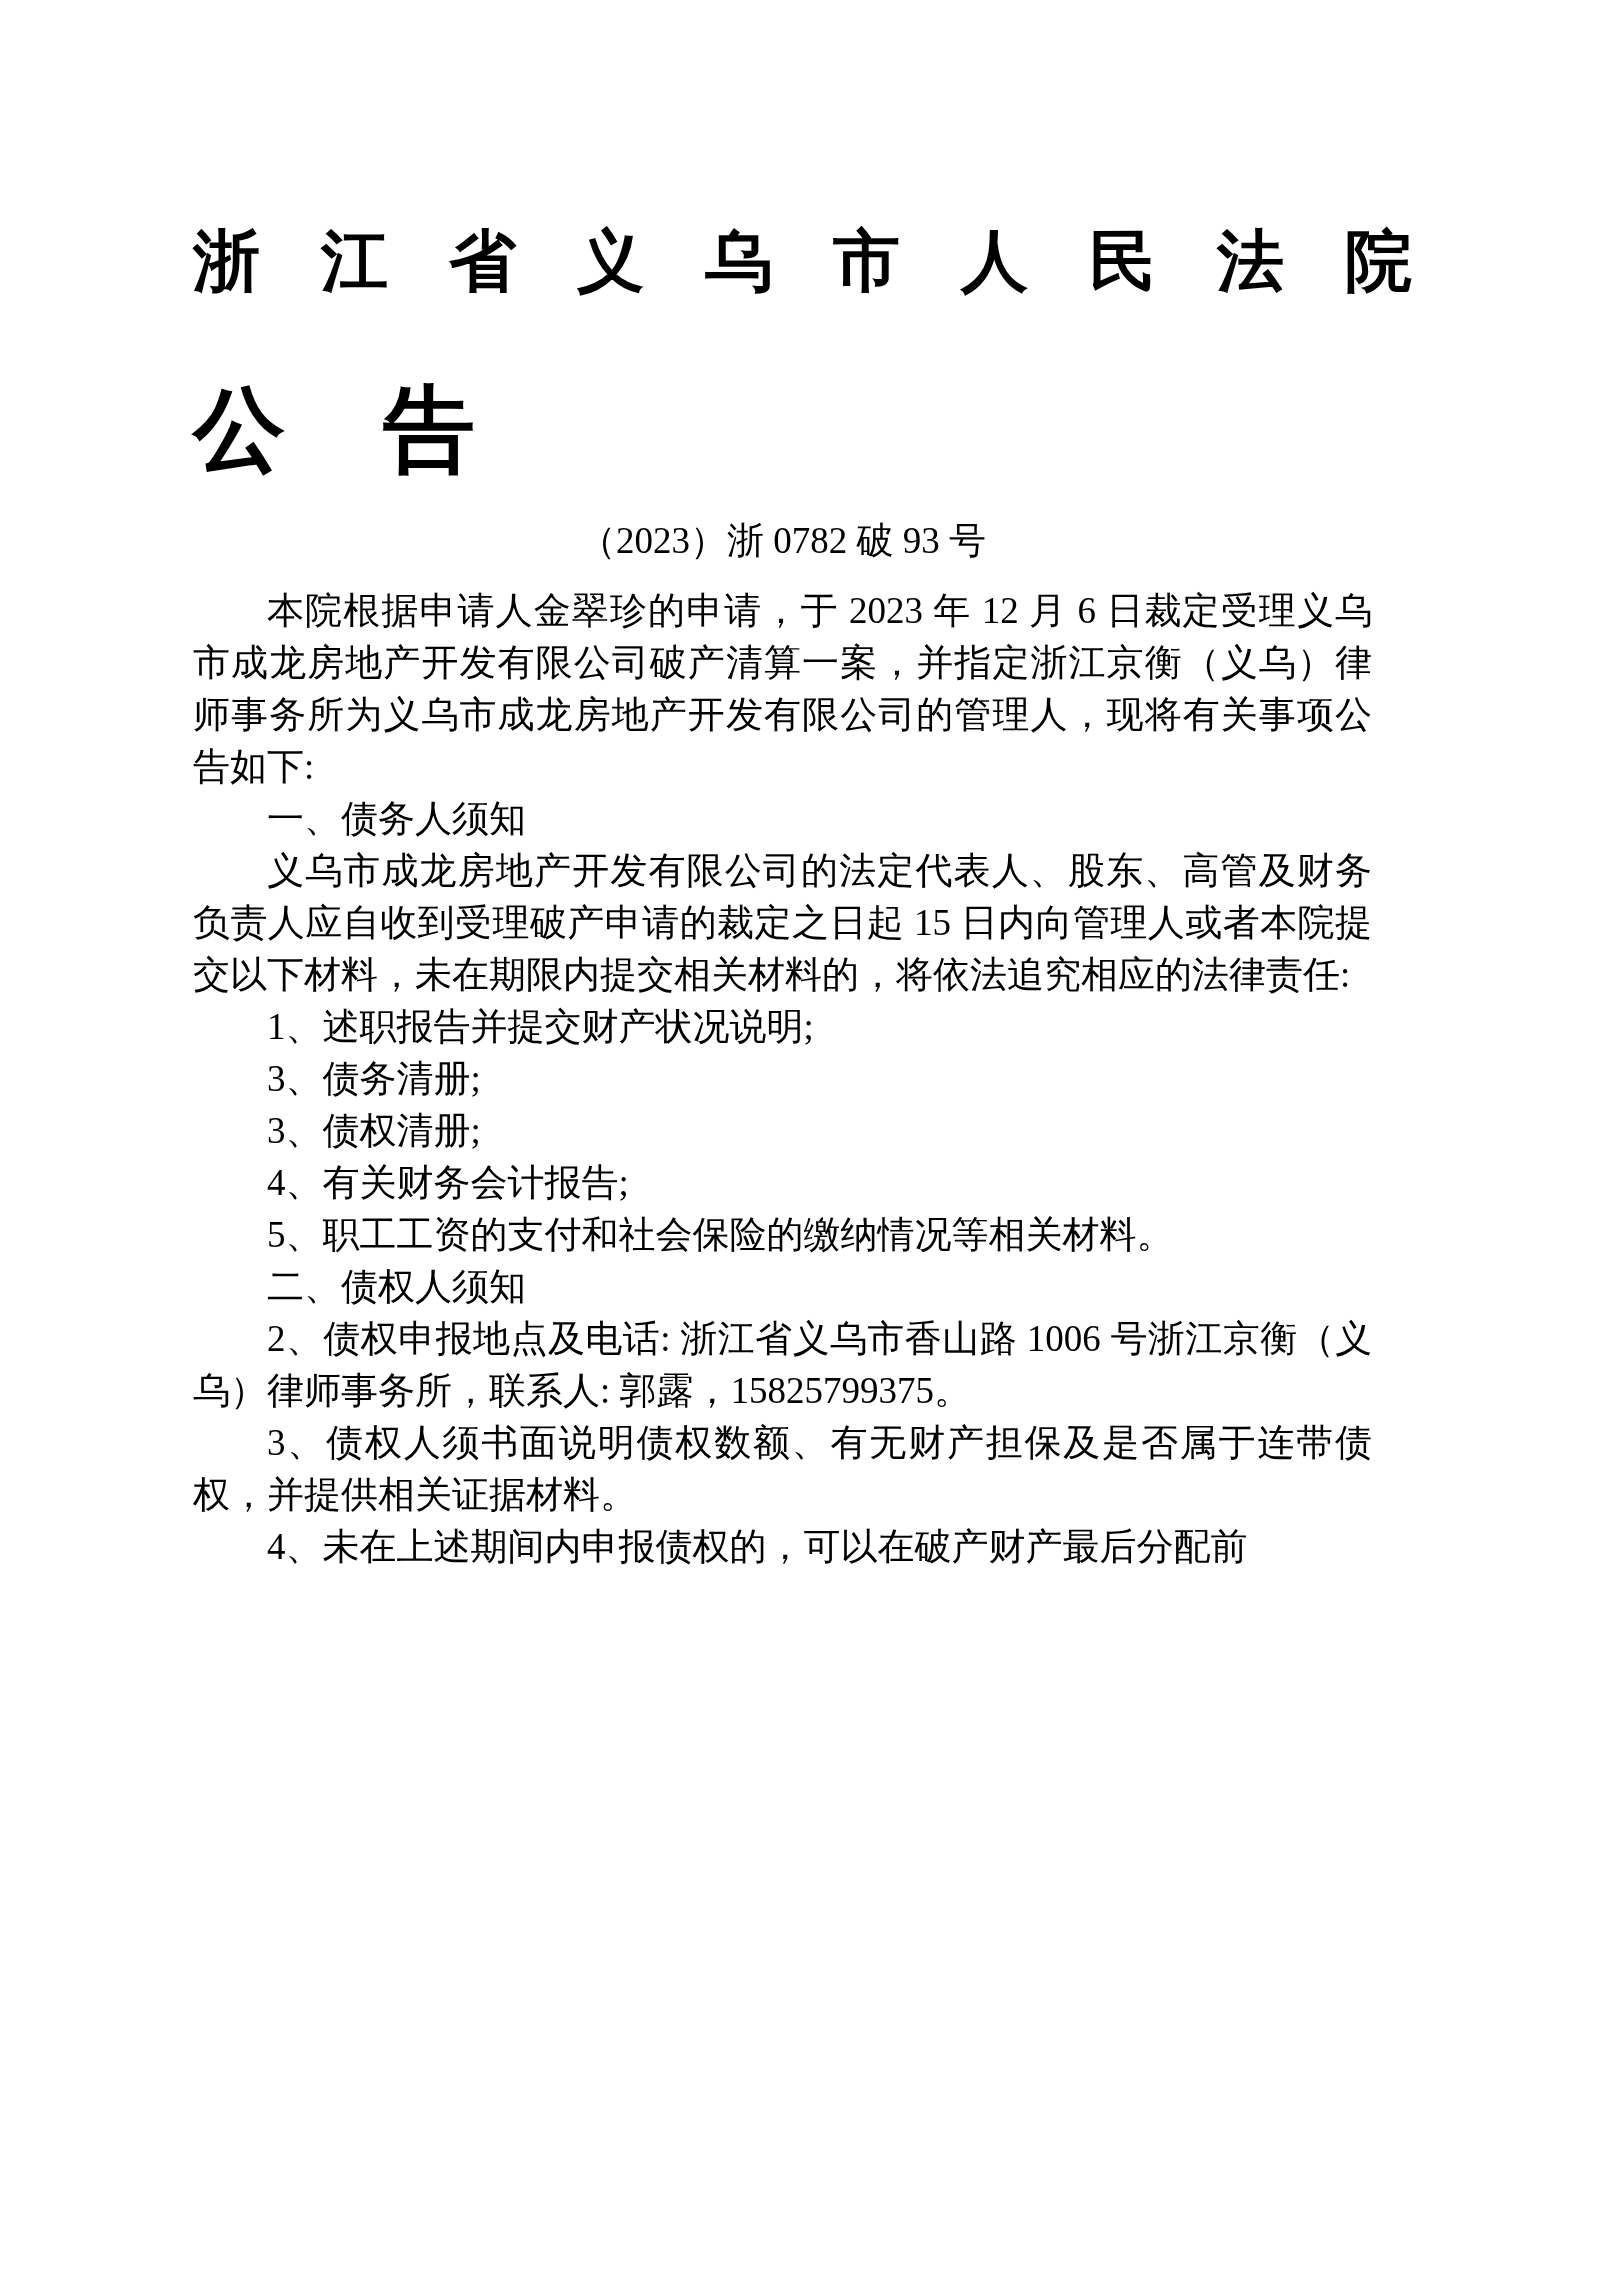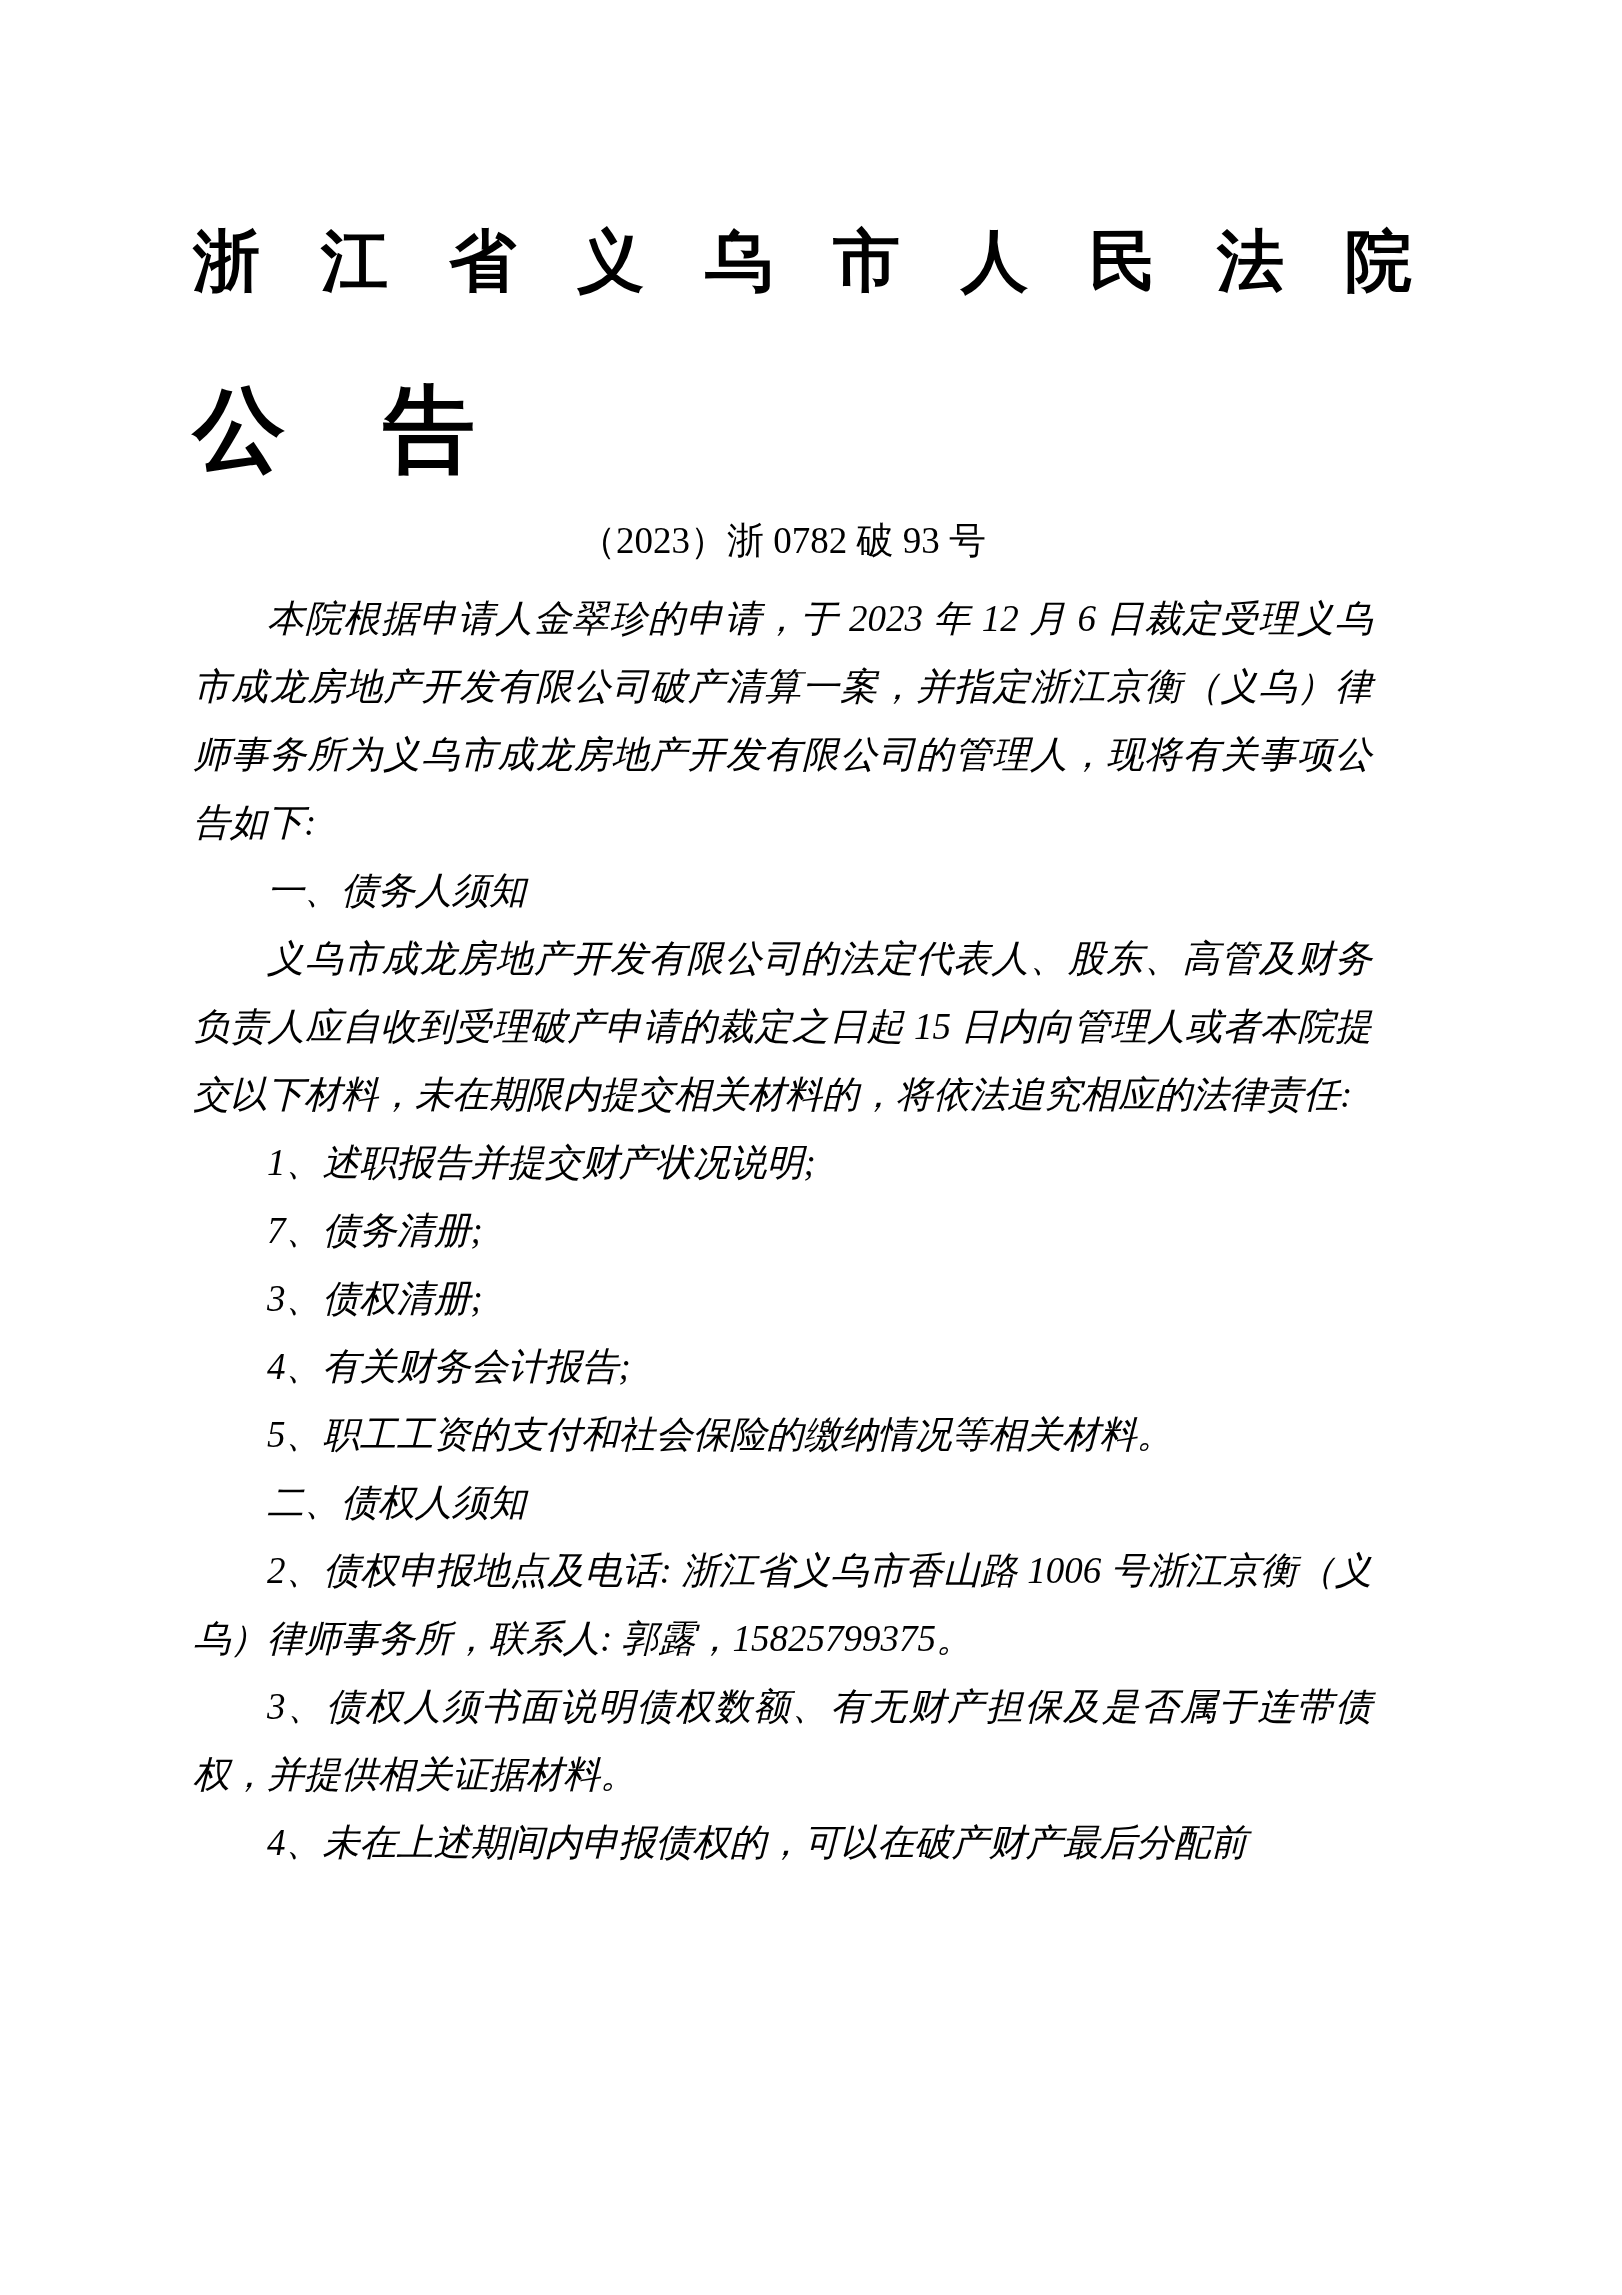--- a/index.html
+++ b/index.html
@@ -38,23 +38,22 @@
   }
   .case-number {
     margin-top: 38px;
     font-size: 37px;
     line-height: 1.3;
     text-align: center;
   }
   .body-text {
     margin-top: 19.6px;
     font-size: 37px;
-    line-height: 68px;
+    line-height: 52px;
     text-align: justify;
-    font-style: italic;
   }
   .body-text p {
     margin: 0;
     padding: 0;
     text-indent: 2em;
   }
 </style>
 </head>
 <body>
 
@@ -63,21 +62,21 @@
 
   <h2 class="announcement-title">公告</h2>
 
   <div class="case-number">（2023）浙 0782 破 93 号</div>
 
   <section class="body-text">
     <p>本院根据申请人金翠珍的申请，于 2023 年 12 月 6 日裁定受理义乌市成龙房地产开发有限公司破产清算一案，并指定浙江京衡（义乌）律师事务所为义乌市成龙房地产开发有限公司的管理人，现将有关事项公告如下:</p>
     <p>一、债务人须知</p>
     <p>义乌市成龙房地产开发有限公司的法定代表人、股东、高管及财务负责人应自收到受理破产申请的裁定之日起 15 日内向管理人或者本院提交以下材料，未在期限内提交相关材料的，将依法追究相应的法律责任:</p>
     <p>1、述职报告并提交财产状况说明;</p>
-    <p>7、债务清册;</p>
+    <p>3、债务清册;</p>
     <p>3、债权清册;</p>
     <p>4、有关财务会计报告;</p>
     <p>5、职工工资的支付和社会保险的缴纳情况等相关材料。</p>
     <p>二、债权人须知</p>
     <p>2、债权申报地点及电话: 浙江省义乌市香山路 1006 号浙江京衡（义乌）律师事务所，联系人: 郭露，15825799375。</p>
     <p>3、债权人须书面说明债权数额、有无财产担保及是否属于连带债权，并提供相关证据材料。</p>
     <p>4、未在上述期间内申报债权的，可以在破产财产最后分配前</p>
   </section>
 </div>
 

